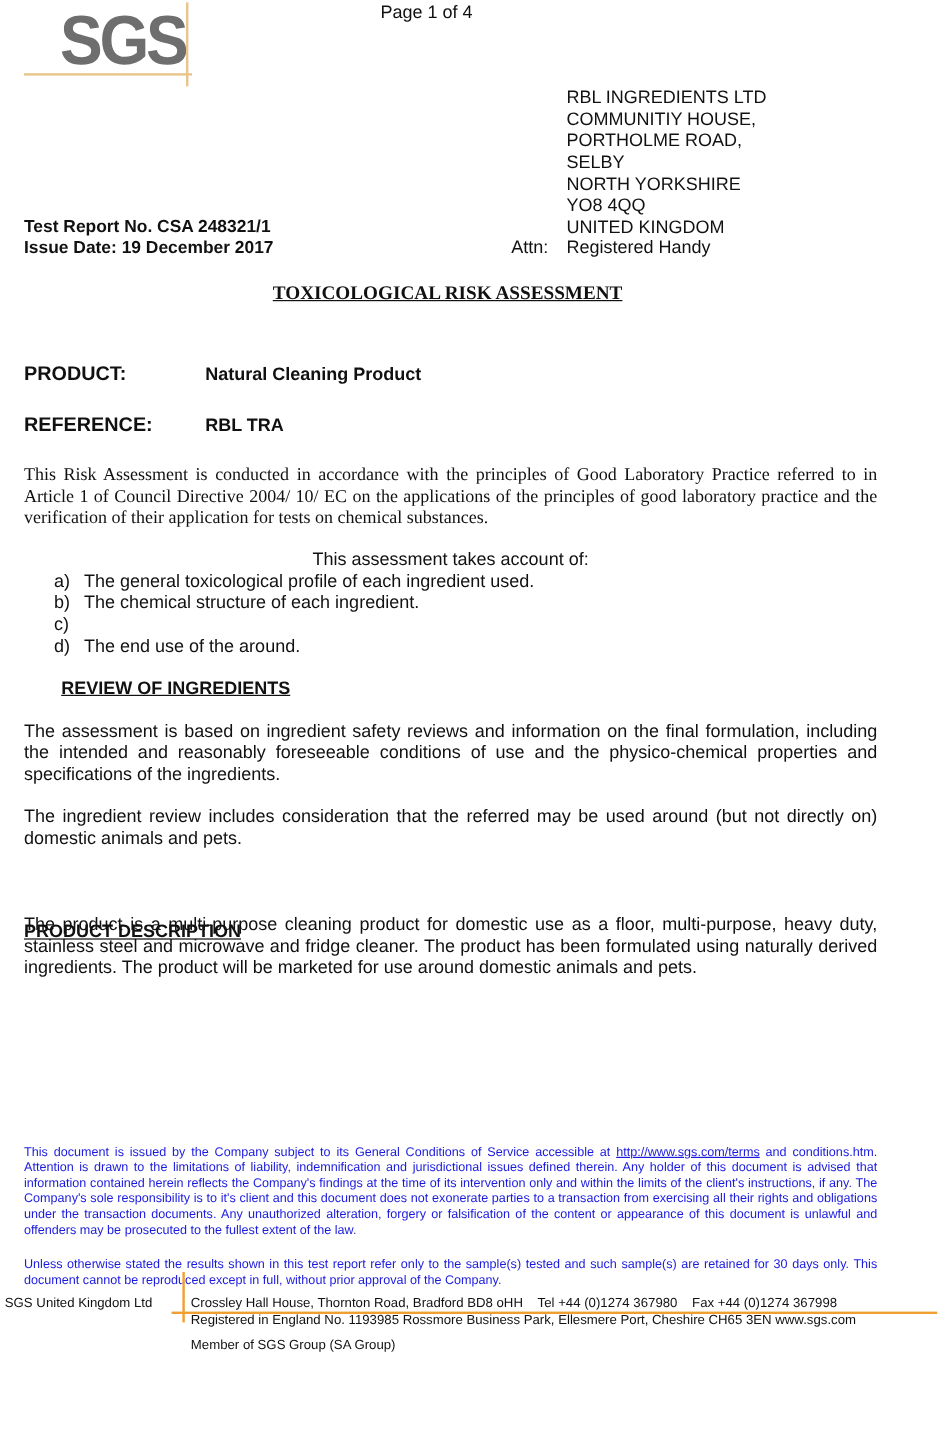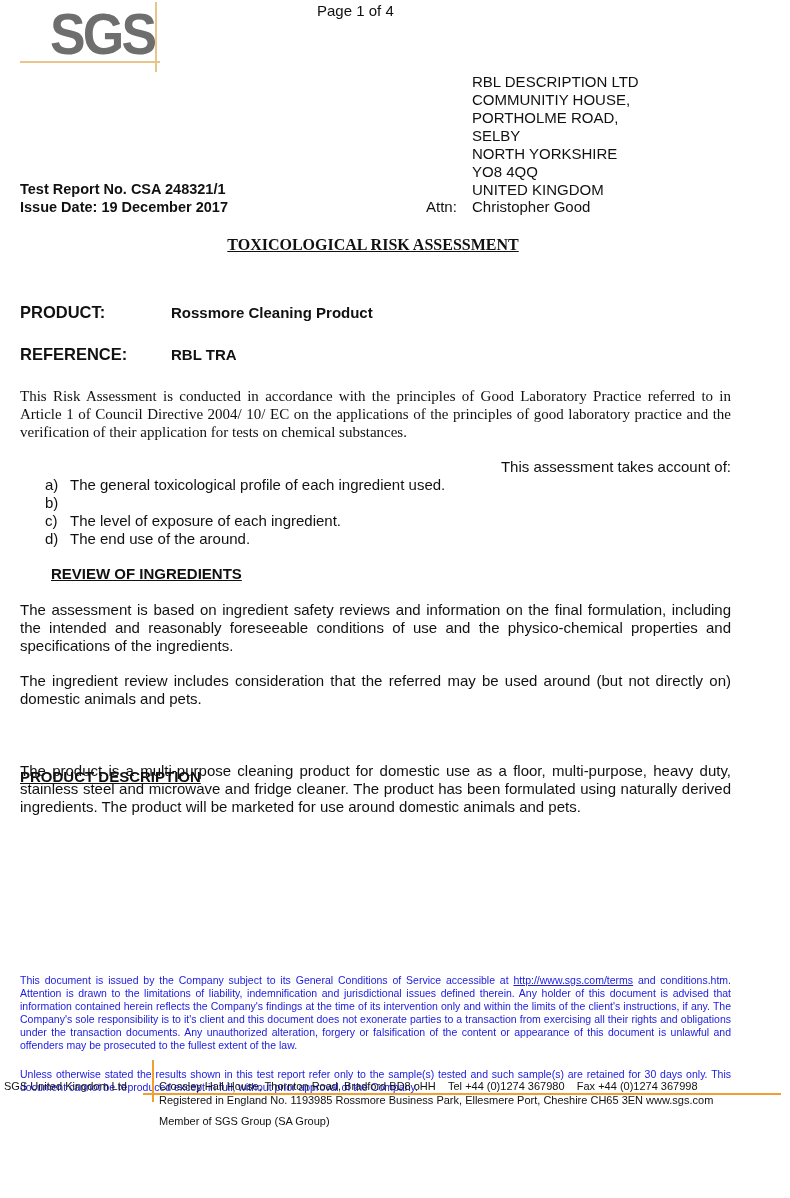--- a/index.html
+++ b/index.html
@@ -16,27 +16,27 @@
     .address { left:472px; top:73px; font-size:15px; line-height:18px; }
     .address div { white-space:nowrap; }
     .report-meta { left:20px; top:180px; font-size:14.5px; font-weight:bold; line-height:18px; }
     .attn-label { left:426px; top:198px; font-size:15px; }
     .attn-name { left:472px; top:198px; font-size:15px; }
     .title { left:0; width:746px; top:236px; text-align:center; font-size:16px; font-weight:bold;
       text-decoration:underline;font-family:Liberation Serif, serif; }
     .field-label { left:20px; font-size:16.5px; font-weight:bold; }
     .field-value { left:171px; font-size:15px; font-weight:bold; }
     .para { left:20px; width:711px; font-size:15px; line-height:18px; text-align:justify; }
-    .para.last-left { text-align:right; }
+    .para.last-left { text-align:center; }
     .list { left:45px; font-size:15px; line-height:18px; }
     .list .item { display:flex; }
     .list .marker { width:25px; }
     .section-head { left:20px; font-size:15px; font-weight:bold; text-decoration:underline; }
     .blue { left:20px; width:711px; font-size:10.5px; line-height:13px; color:#1a1adf;
-      text-align:justify;margin-top:20px; }
+      text-align:justify; }
     .blue a { color:#1a1adf; text-decoration:underline; }
     .foot-company { left:4px; top:1080px; font-size:11px; }
     .foot-line1 { left:159px; top:1080px; font-size:11px; white-space:nowrap; }
     .foot-line2 { left:159px; top:1094px; font-size:11px; white-space:nowrap; }
     .foot-member { left:159px; top:1115px; font-size:11px; }
     .orange-h { left:143px; top:1093px; width:638px; height:1.5px; background:#f0a030; }
     .orange-v { left:152px; top:1060px; width:1.5px; height:42px; background:#f0a030; }
     b.inl { font-weight:normal; }
   </style>
 </head>
@@ -44,59 +44,59 @@
 
 <div class="abs logo">
   <div class="logo-text">SGS</div>
   <div class="logo-hline"></div>
   <div class="logo-vline"></div>
 </div>
 
 <div class="abs page-num">Page 1 of 4</div>
 
 <div class="abs address">
-  <div>RBL DESCRIPTION LTD</div>
+  <div>RBL INGREDIENTS LTD</div>
   <div>COMMUNITIY HOUSE,</div>
   <div>PORTHOLME ROAD,</div>
   <div>SELBY</div>
   <div>NORTH YORKSHIRE</div>
   <div>YO8 4QQ</div>
   <div>UNITED KINGDOM</div>
 </div>
 
 <div class="abs report-meta">
   <div>Test Report No. CSA 248321/1</div>
   <div>Issue Date: 19 December 2017</div>
 </div>
 
 <div class="abs attn-label">Attn:</div>
-<div class="abs attn-name">Christopher Good</div>
+<div class="abs attn-name">Registered Handy</div>
 
 <div class="abs title">TOXICOLOGICAL RISK ASSESSMENT</div>
 
 <div class="abs field-label" style="top:303px;">PRODUCT:</div>
-<div class="abs field-value" style="top:304px;">Rossmore Cleaning Product</div>
+<div class="abs field-value" style="top:304px;">Natural Cleaning Product</div>
 <div class="abs field-label" style="top:345px;">REFERENCE:</div>
 <div class="abs field-value" style="top:346px;">RBL TRA</div>
 
 <div class="abs para" style="top:387px;font-family:Liberation Serif, serif;">This Risk Assessment is conducted in accordance with the principles of Good Laboratory Practice referred to in Article 1 of Council Directive 2004/ 10/ EC on the applications of the principles of good laboratory practice and the verification of their application for tests on chemical substances.</div>
 
 <div class="abs para last-left" style="top:458px;">This assessment takes account of:</div>
 
 <div class="abs list" style="top:476px;">
   <div class="item">
     <span class="marker">a)</span>
     <span>The general toxicological profile of each ingredient used.</span>
   </div>
   <div class="item">
     <span class="marker">b)</span>
+    <span>The chemical structure of each ingredient.</span>
   </div>
   <div class="item">
     <span class="marker">c)</span>
-    <span>The level of exposure of each ingredient.</span>
   </div>
   <div class="item">
     <span class="marker">d)</span>
     <span>The end use of the around.</span>
   </div>
 </div>
 
 <div class="abs section-head" style="top:565px;margin-left:31px;">REVIEW OF INGREDIENTS</div>
 <div class="abs para" style="top:601px;">The assessment is based on ingredient safety reviews and information on the final formulation, including the intended and reasonably foreseeable conditions of use and the physico-chemical properties and specifications of the ingredients.</div>
 <div class="abs para" style="top:672px;">The ingredient review includes consideration that the referred may be used around (but not directly on) domestic animals and pets.</div>

